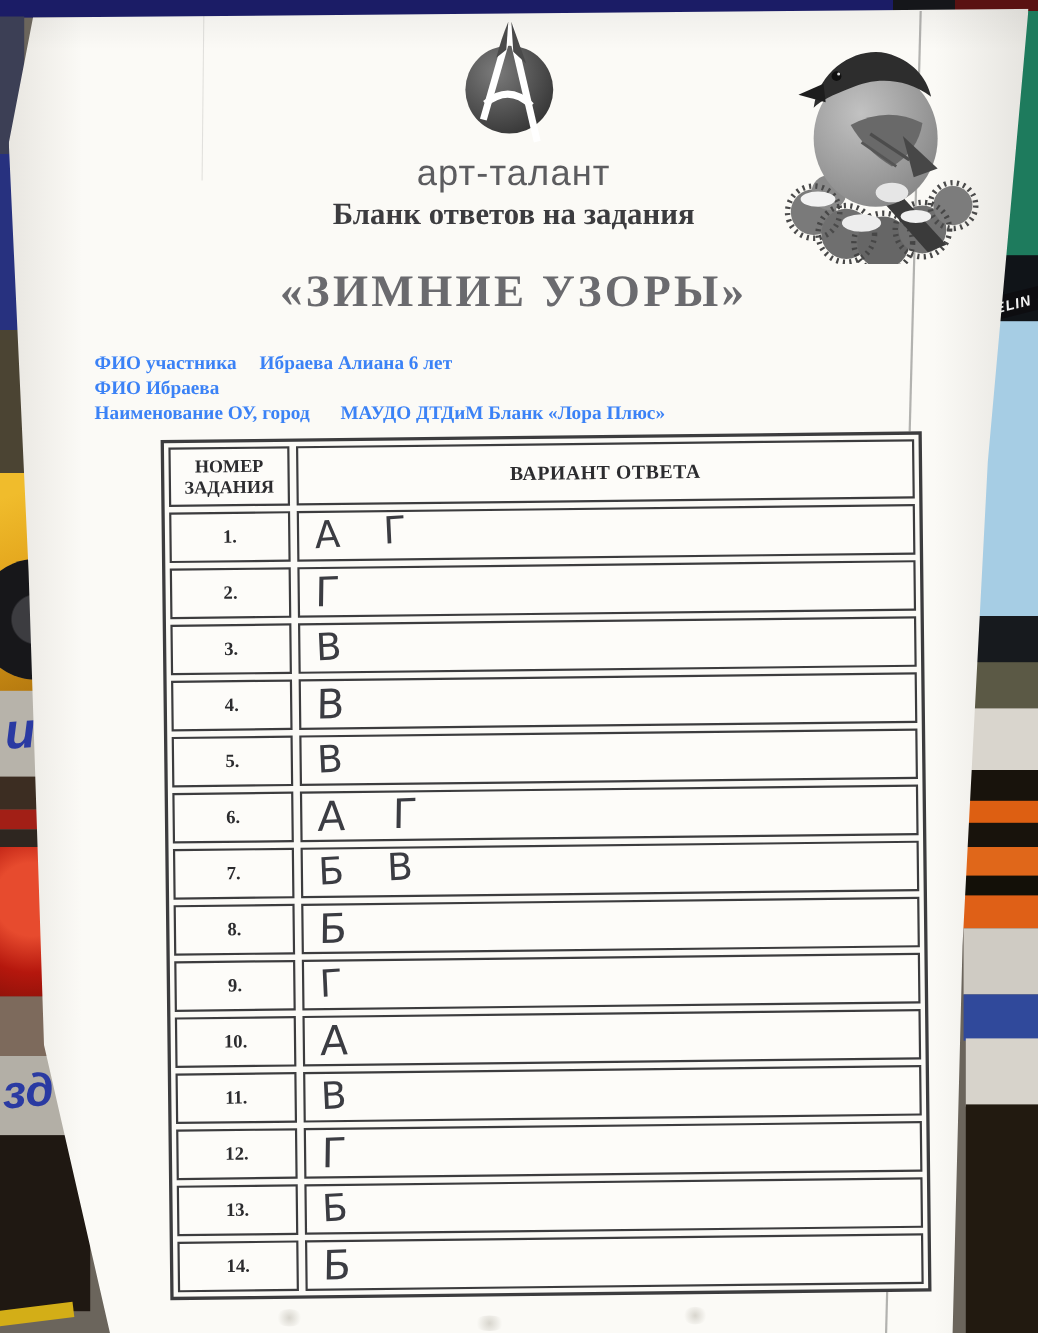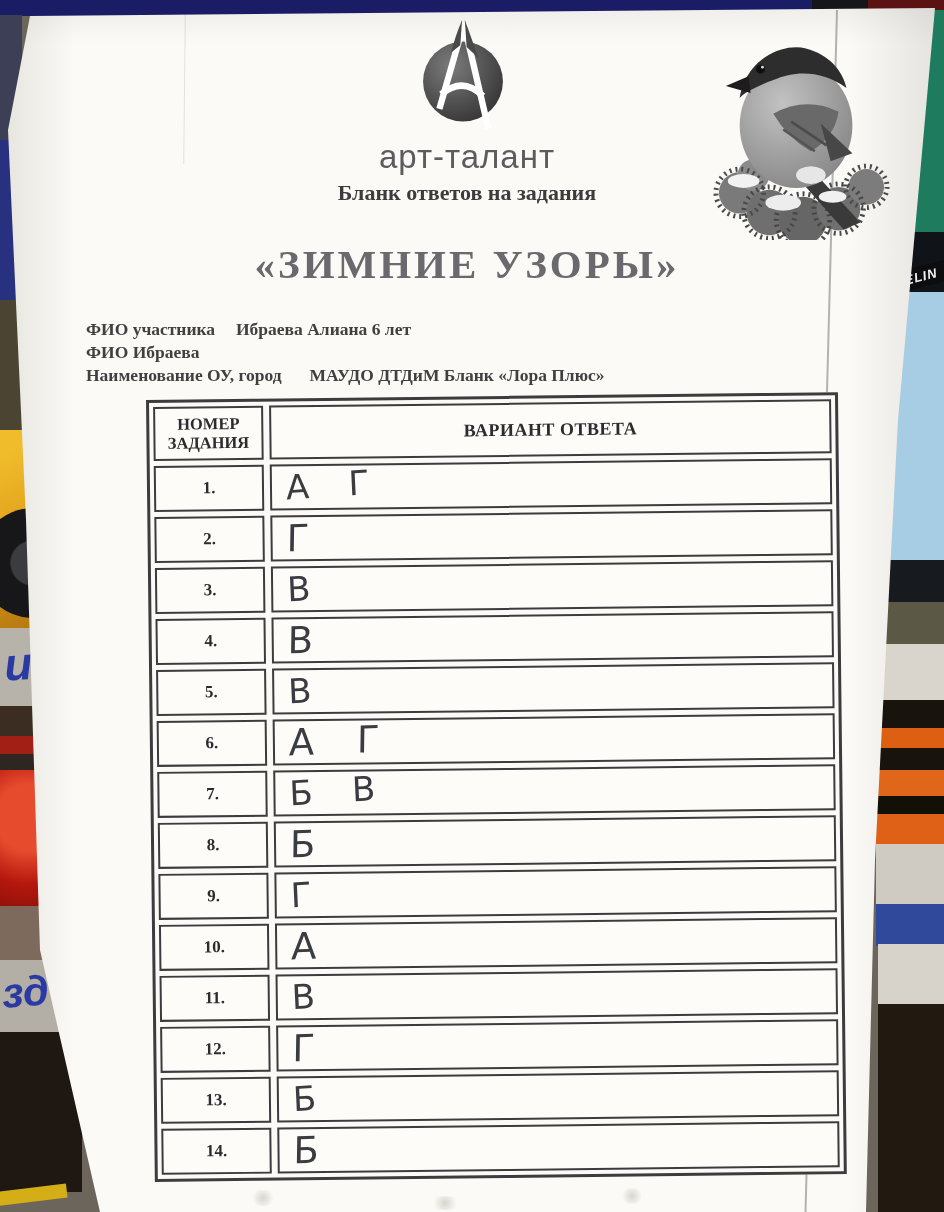--- a/index.html
+++ b/index.html
@@ -36,28 +36,28 @@
   .crease-left{position:absolute;left:184px;top:14px;width:1px;height:150px;
     background:rgba(0,0,0,.10);transform:rotate(.6deg);}
   .smudge{position:absolute;border-radius:50%;background:radial-gradient(circle,
     rgba(150,145,130,.35),rgba(150,145,130,0) 70%);}
 
   
   .brand{left:112px;top:138px;width:710px;text-align:center;
     font-family:"Liberation Sans",sans-serif;font-size:33px;font-weight:500;
     color:#5c5c5f;letter-spacing:1px;}
   .sub1{left:112px;top:180px;width:710px;text-align:center;font-weight:bold;
-    font-size:22px;color:#3c3c3f;}
+    font-size:28px;color:#3c3c3f;}
   .sub2{left:112px;top:208px;width:710px;text-align:center;font-weight:bold;
     font-size:23px;color:#3c3c3f;}
   .big-title{left:112px;top:240px;width:710px;text-align:center;font-weight:600;
     font-size:41px;color:#6a6a6e;letter-spacing:3px;}
 
   
-  .info{left:86px;top:318px;width:760px;font-size:17.5px;color:#404040;font-weight:600;
+  .info{left:86px;top:318px;width:760px;font-size:17.5px;color:#3b82f6;font-weight:600;
     line-height:23px;}
   .info-row{display:flex;}
   .info-row .lbl{flex:0 0 150px;}
   .info-row.school .lbl{flex:0 0 auto;margin-right:28px;}
 
   
   .table-wrap{left:146px;top:400px;width:692px;transform:rotate(-.65deg);
     transform-origin:left top;}
   .answer-table{border:3px solid #3c3c3e;padding:4px;background:#fbfaf6;}
   .t-row{display:flex;gap:6px;margin-bottom:5px;}

